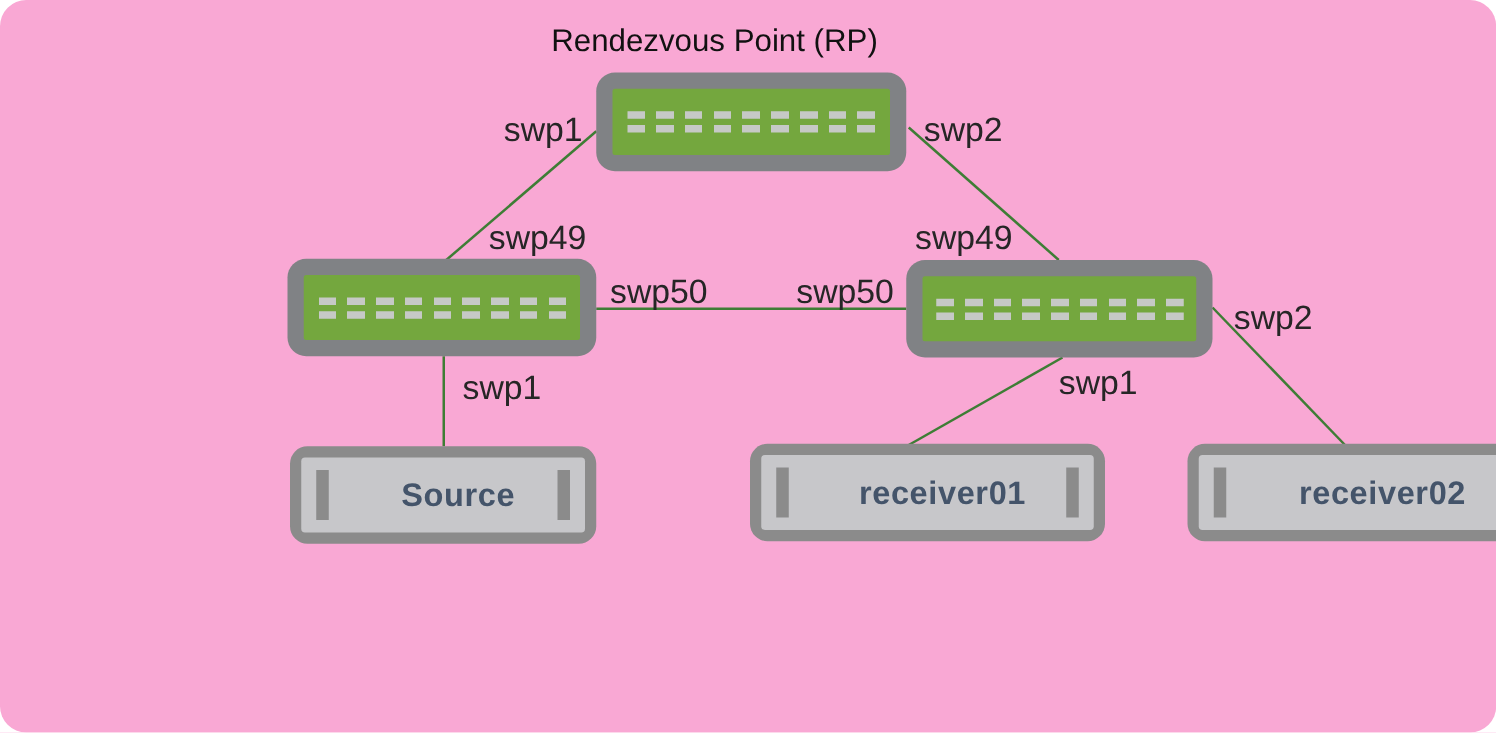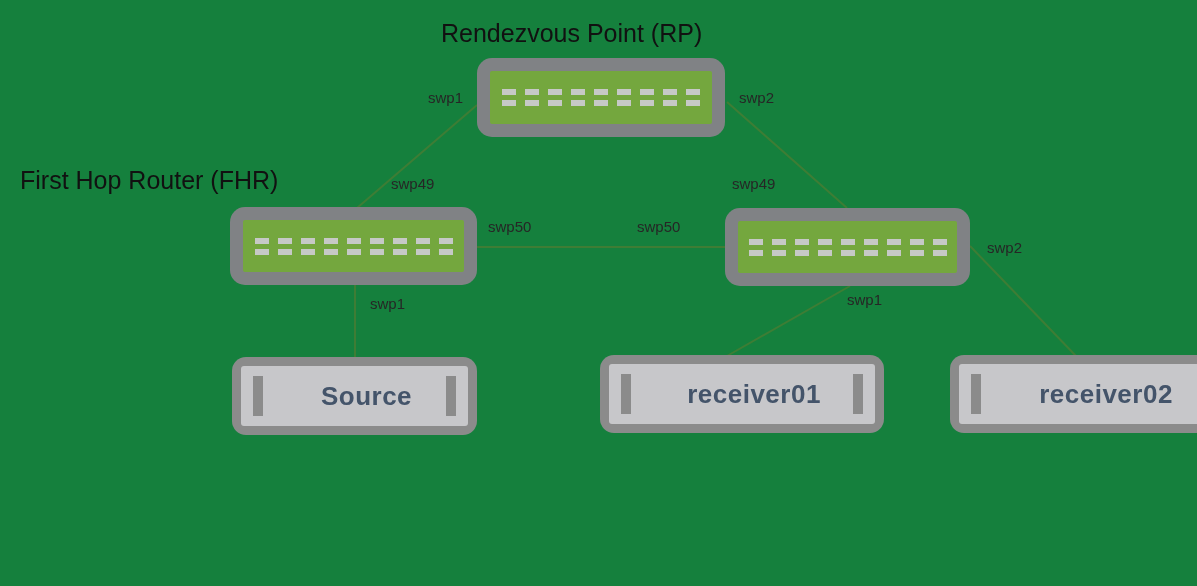--- a/index.html
+++ b/index.html
@@ -3,22 +3,23 @@
 <meta charset="utf-8">
 <style>
   * { margin: 0; padding: 0; box-sizing: border-box; }
   html, body { background: #ffffff; }
   body { font-family: "Liberation Sans", sans-serif; }
 
   .canvas {
     position: relative;
     width: 1197px;
     height: 586px;
-    background: #15803d;
+    background: #f9a8d4;
     overflow: hidden;
+    border-radius: 21px;
   }
 
   .links-svg {
     position: absolute;
     left: 0; top: 0;
     width: 1197px; height: 586px;
   }
   .links-svg line {
     stroke: #3e7d35;
     stroke-width: 2;
@@ -85,21 +86,21 @@
   
   .node-title {
     position: absolute;
     font-size: 25px;
     color: #111111;
     line-height: 1.1;
     white-space: nowrap;
   }
   .port-label {
     position: absolute;
-    font-size: 15px;
+    font-size: 27px;
     color: #262626;
     line-height: 1.1;
     white-space: nowrap;
   }
   .port-label.align-right { text-align: right; }
 </style>
 </head>
 <body>
 
 <div class="canvas">
@@ -107,21 +108,20 @@
   <svg class="links-svg" viewBox="0 0 1197 586">
     <line x1="477" y1="105" x2="357" y2="208"></line>
     <line x1="727" y1="102" x2="847" y2="208"></line>
     <line x1="477" y1="247" x2="725" y2="247"></line>
     <line x1="355" y1="285" x2="355" y2="357"></line>
     <line x1="850" y1="286" x2="727" y2="356"></line>
     <line x1="970" y1="246" x2="1076" y2="356"></line>
   </svg>
 
   <div class="node-title" style="left:441px; top:20px;">Rendezvous Point (RP)</div>
-  <div class="node-title" style="left:20px;  top:167px;">First Hop Router (FHR)</div>
 
   <div class="port-label align-right" style="left:403px; top:90px; width:60px;">swp1</div>
   <div class="port-label" style="left:739px; top:90px;">swp2</div>
   <div class="port-label" style="left:391px; top:176px;">swp49</div>
   <div class="port-label" style="left:732px; top:176px;">swp49</div>
   <div class="port-label" style="left:488px; top:219px;">swp50</div>
   <div class="port-label" style="left:637px; top:219px;">swp50</div>
   <div class="port-label" style="left:370px; top:296px;">swp1</div>
   <div class="port-label" style="left:847px; top:292px;">swp1</div>
   <div class="port-label" style="left:987px; top:240px;">swp2</div>

